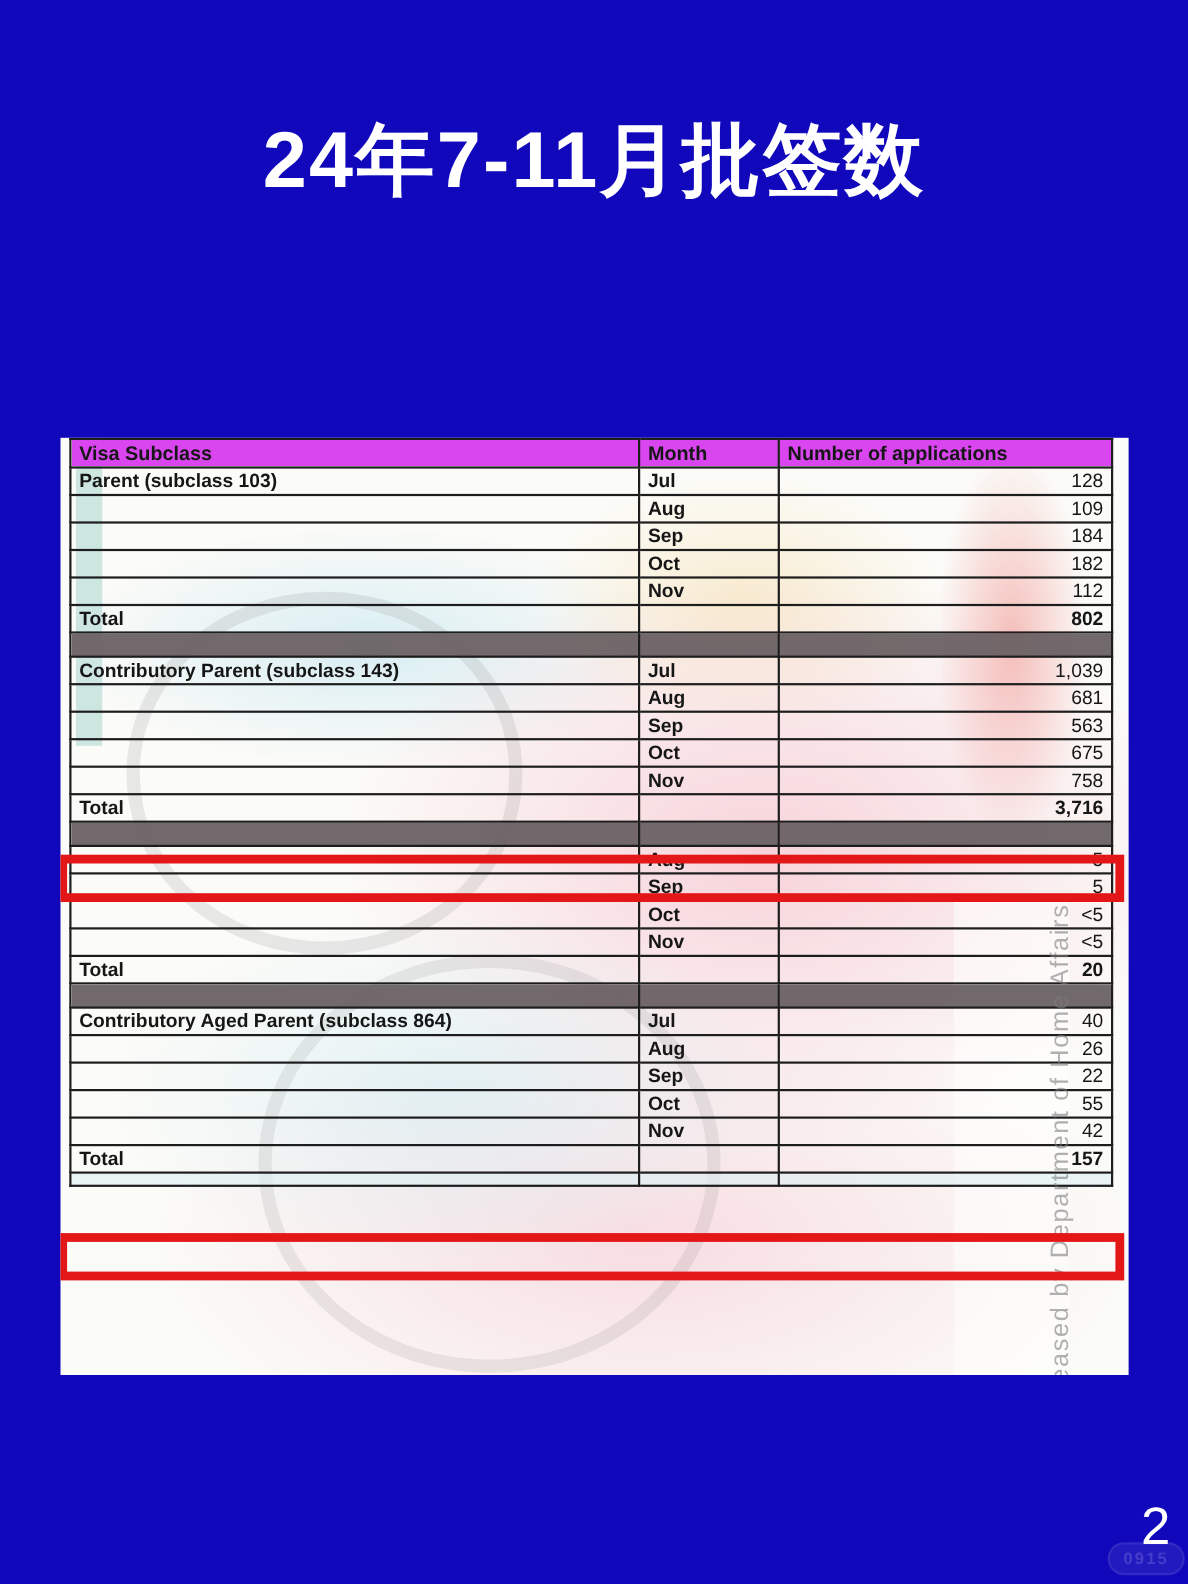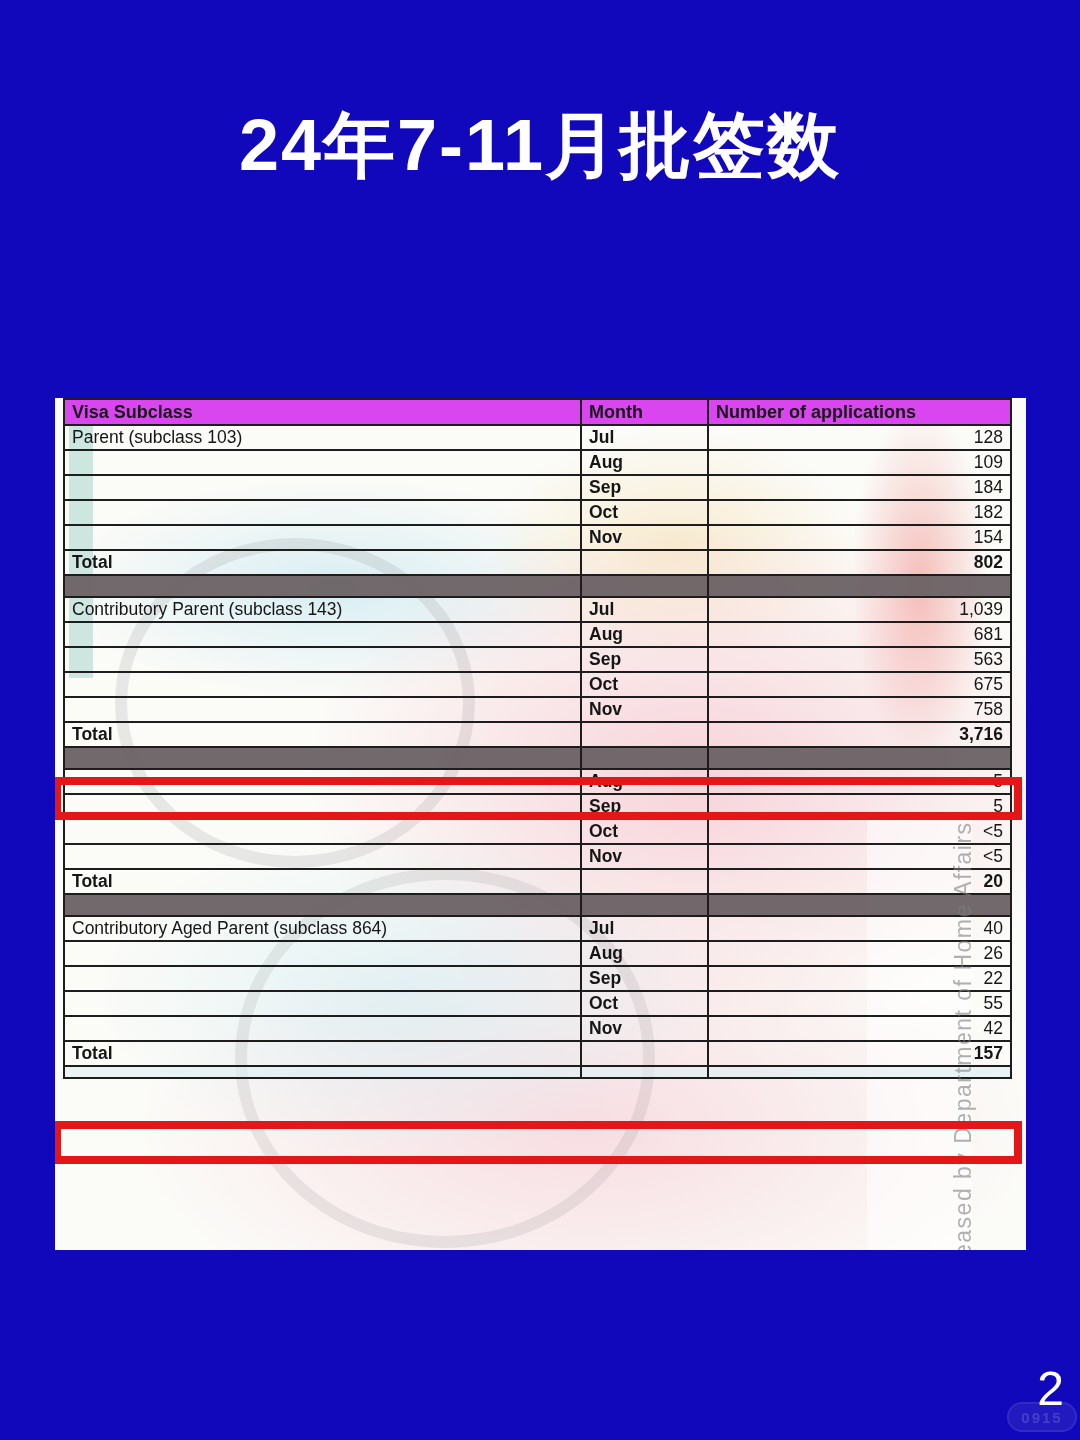--- a/index.html
+++ b/index.html
@@ -67,21 +67,21 @@
     overflow: hidden;
     vertical-align: middle;
   }
   .visa-table th {
     background: #d946ef;
     text-align: left;
     font-weight: 700;
     font-size: 18px;
     height: 26px;
   }
-  .visa-table td.name  { font-weight: 400; }
+  .visa-table td.name  { font-weight: 700; }
   .visa-table td.month { font-weight: 700; }
   .visa-table td.num   { text-align: right; font-weight: 400; }
   .visa-table tr.total-row td { font-weight: 700; }
   .visa-table tr.sep td { background: rgba(106,97,100,0.95); height: 22px; }
   .visa-table tr.tail td { background: rgba(222,239,243,0.65); height: 12px; }
   .red-box {
     position: absolute;
     border: 8px solid #e31717;
     background: transparent;
     pointer-events: none;
@@ -167,21 +167,21 @@
           <td class="num">184</td>
         </tr>
         <tr>
           <td class="name"></td>
           <td class="month">Oct</td>
           <td class="num">182</td>
         </tr>
         <tr>
           <td class="name"></td>
           <td class="month">Nov</td>
-          <td class="num">154</td>
+          <td class="num">112</td>
         </tr>
         <tr class="total-row">
           <td class="name">Total</td>
           <td class="month"></td>
           <td class="num">802</td>
         </tr>
         <tr class="sep">
           <td class=""></td>
           <td class=""></td>
           <td class=""></td>

